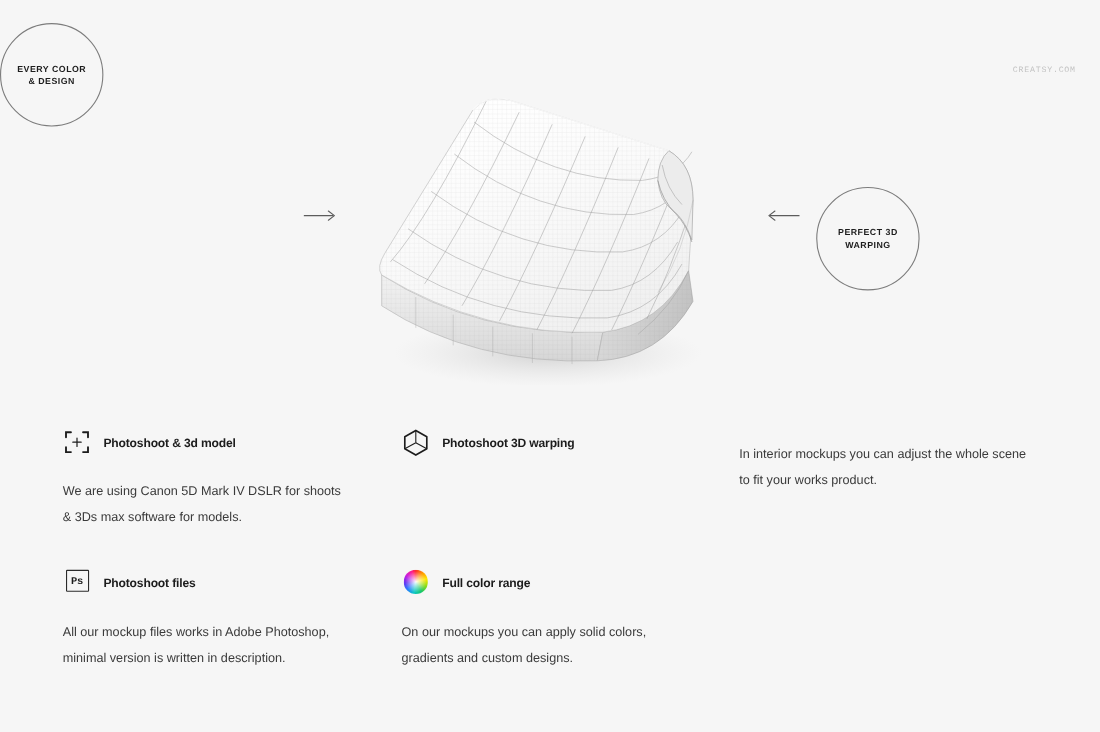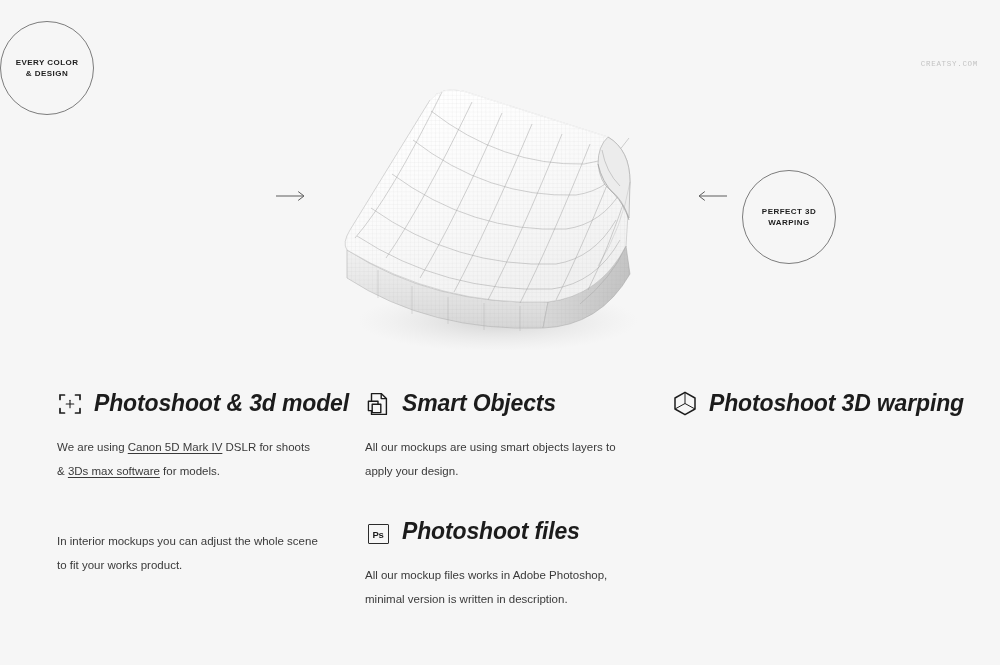--- a/index.html
+++ b/index.html
@@ -100,43 +100,42 @@
     align-items: center;
     height: 34px;
     gap: 11px;
   }
 
   .feature-icon {
     width: 26px;
     height: 26px;
     flex: 0 0 26px;
     display: flex;
-    align-items: flex-end;
+    align-items: flex-start;
     justify-content: center;
+    font-family: Liberation Mono, monospace;
   }
   .feature-icon svg { display: block; overflow: visible; }
 
   .feature-title {
-    font-size: 23px;
+    font-size: 11px;
     font-weight: bold;
     color: #1c1c1c;
     letter-spacing: -0.15px;
     white-space: nowrap;
-    font-style: italic;
   }
 
   .feature-body {
     margin-top: 15px;
     font-size: 11.5px;
     line-height: 24px;
     color: #3a3a3a;
     max-width: 262px;
   }
   .feature-body .ul {
-    text-decoration: underline;
     text-underline-offset: 2px;
   }
 
   
   .ps-badge {
     width: 21px;
     height: 20px;
     border: 1.1px solid #2b2b2b;
     border-radius: 1px;
     display: flex;
@@ -292,34 +291,20 @@
           <path d="M6.5 21 H2 V16.5"></path>
           <path d="M12 8.2 V15.8" stroke-width="1.1"></path>
           <path d="M8.2 12 H15.8" stroke-width="1.1"></path>
         </svg>
       </span>
       <span class="feature-title">Photoshoot &amp; 3d model</span>
     </div>
     <div class="feature-body"><span>We are using </span><span class="ul">Canon 5D Mark IV</span><span> DSLR for shoots &amp; </span><span class="ul">3Ds max software</span><span> for models.</span></div>
   </div>
 
-  <div class="feature">
-    <div class="feature-head">
-      <span class="feature-icon">
-        <svg width="22" height="24" viewBox="0 0 22 24" fill="none" stroke="#1c1c1c" stroke-width="1.4" stroke-linejoin="round">
-          <path d="M4.5 1.6 H14.2 L19.4 6.6 V22.4 H4.5 Z"></path>
-          <path d="M14.2 1.6 V6.6 H19.4"></path>
-          <rect x="1.4" y="9.2" width="9.6" height="9.4" fill="#f6f6f6"></rect>
-          <rect x="5.2" y="12.3" width="8.6" height="8.3" fill="#f6f6f6"></rect>
-        </svg>
-      </span>
-      <span class="feature-title">Smart Objects</span>
-    </div>
-    <div class="feature-body"><span>All our mockups are using smart objects layers to apply your design.</span></div>
-  </div>
 
   <div class="feature">
     <div class="feature-head">
       <span class="feature-icon">
         <svg width="24" height="25" viewBox="0 0 24 25" fill="none" stroke="#1c1c1c" stroke-width="1.5" stroke-linejoin="round">
           <path d="M12 1.3 L22 7 V18 L12 23.7 L2 18 V7 Z"></path>
           <path d="M12 12.5 L12 1.3" stroke-width="1"></path>
           <path d="M12 12.5 L2 18" stroke-width="1"></path>
           <path d="M12 12.5 L22 18" stroke-width="1"></path>
         </svg>
@@ -335,14 +320,23 @@
   <div class="feature">
     <div class="feature-head">
       <span class="feature-icon">
         <span class="ps-badge">Ps</span>
       </span>
       <span class="feature-title">Photoshoot files</span>
     </div>
     <div class="feature-body"><span>All our mockup files works in Adobe Photoshop, minimal version is written in description.</span></div>
   </div>
 
+  <div class="feature">
+    <div class="feature-head">
+      <span class="feature-icon">
+        <span class="color-wheel"></span>
+      </span>
+      <span class="feature-title">Full color range</span>
+    </div>
+    <div class="feature-body"><span>On our mockups you can apply solid colors, gradients and custom designs.</span></div>
+  </div>
 
 </div>
 
 </body></html>

